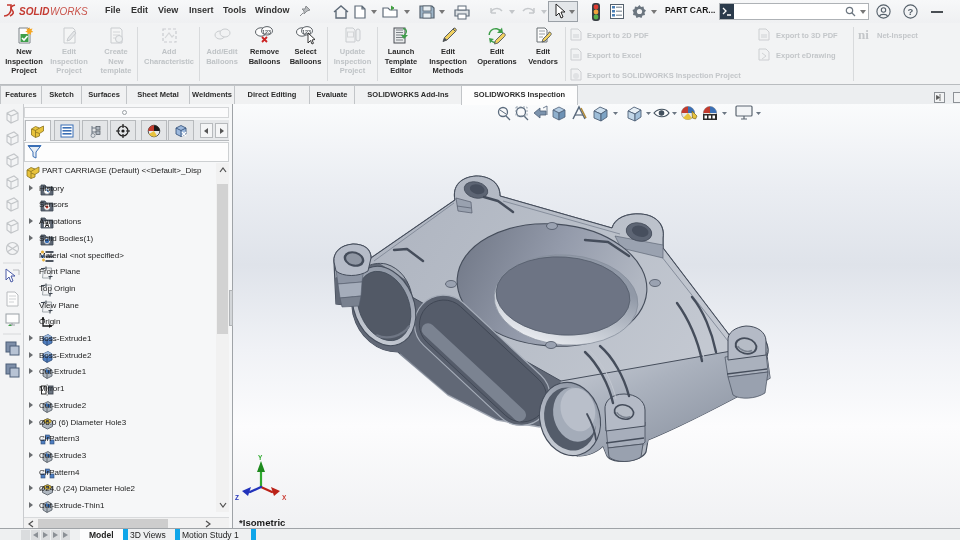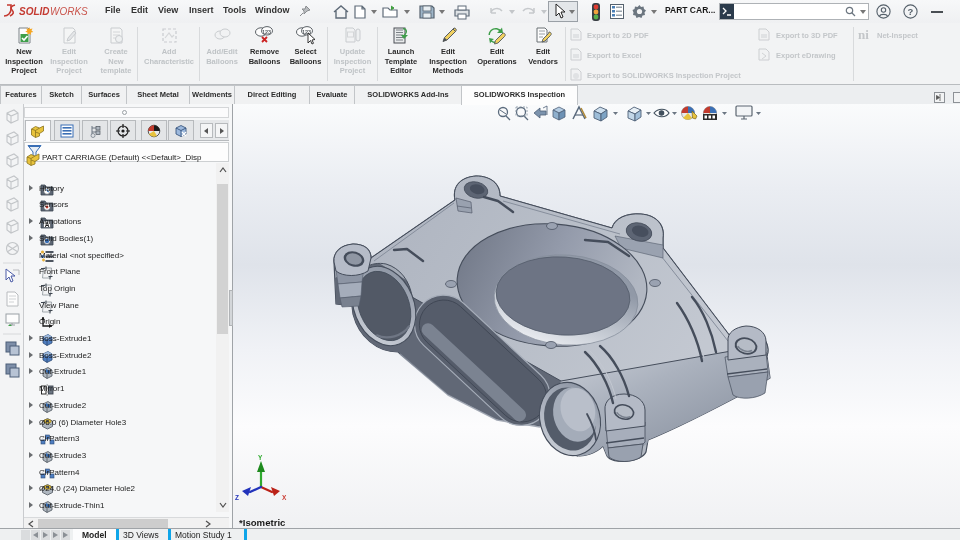--- a/index.html
+++ b/index.html
@@ -37,21 +37,21 @@
   .trow .arr { position:absolute; left:5px; top:5px; width:0; height:0; border-top:3.5px solid transparent; border-bottom:3.5px solid transparent; border-left:4.5px solid #6a6d70; }
   .trow .lbl { position:absolute; left:15px; top:4px; }
   .trow svg { position:absolute; left:16px; top:2px; }
 
   
   #viewport { position:absolute; left:233px; top:104px; width:727px; height:424px;
     background:linear-gradient(180deg,#fafbfc 0%,#eaedf2 20%,#dfe3ea 38%,#f0f2f6 58%,#fcfcfd 76%,#f0f1f3 100%); }
 
   
   #bottomtabs { position:absolute; left:0; top:528px; width:960px; height:12px; background:#eef0f1; border-top:1px solid #9fa3a7; font-size:8.5px; }
-  .btab { position:absolute; top:0; height:12px; line-height:12px; padding:0 9px; color:#222; border-right:3px solid #0ea5e9; }
+  .btab { position:absolute; top:0; height:12px; line-height:12px; padding:0 9px; color:#222; border-right:5px solid #0ea5e9;margin-left:7px; }
   .btab.active { background:#fcfcfd; font-weight:bold; }
 </style>
 </head>
 <body>
 <div id="app">
   <div id="titlebar">
 
     <svg class="abs" style="left:2px;top:3px" width="95" height="16" viewBox="0 0 95 16">
       <path d="M2 13 C6 13 9 10 9 6 L9 2 L5 2" fill="none" stroke="#c43a31" stroke-width="1.6"></path>
       <path d="M13 2 C9 3 8 5 10 7 C12 9 12 11 8 13" fill="none" stroke="#c43a31" stroke-width="1.6"></path>
@@ -462,21 +462,21 @@
     <div class="abs" style="left:191px;top:19px;width:13px;height:15px;background:#f4f5f6;border:1px solid #b7babd"></div>
     <div class="abs" style="left:196px;top:24px;width:0;height:0;border-top:3px solid transparent;border-bottom:3px solid transparent;border-left:4px solid #555"></div>
 
     <div class="abs" style="left:0px;top:38px;width:205px;height:20px;background:#fdfdfd;border:1px solid #cdd0d2"></div>
     <svg class="abs" style="left:3px;top:40px" width="15" height="16" viewBox="0 0 15 16">
         <path d="M1 1.5 L14 1.5 L9 8 L9 14 L6 12.5 L6 8 Z" fill="#e8eef5" stroke="#3a6fb5" stroke-width="1"></path>
         <path d="M1 1.5 L14 1.5 L13 3 L2 3 Z" fill="#3a6fb5"></path>
       </svg>
 
     <div id="tree">
-    <div class="trow" style="top:45px">
+    <div class="trow" style="top:58px">
           <svg style="left:2px" width="15" height="16" viewBox="0 0 15 16">
             <use href="#i-part"></use>
           </svg>
           <span class="lbl" style="left:18px">PART CARRIAGE (Default) &lt;&lt;Default&gt;_Disp</span>
         </div>
     <div class="trow" style="top:75.7px">
           <span class="arr"></span>
           <svg width="15" height="15" viewBox="0 0 15 15">
             <use href="#i-hist"></use>
           </svg>

